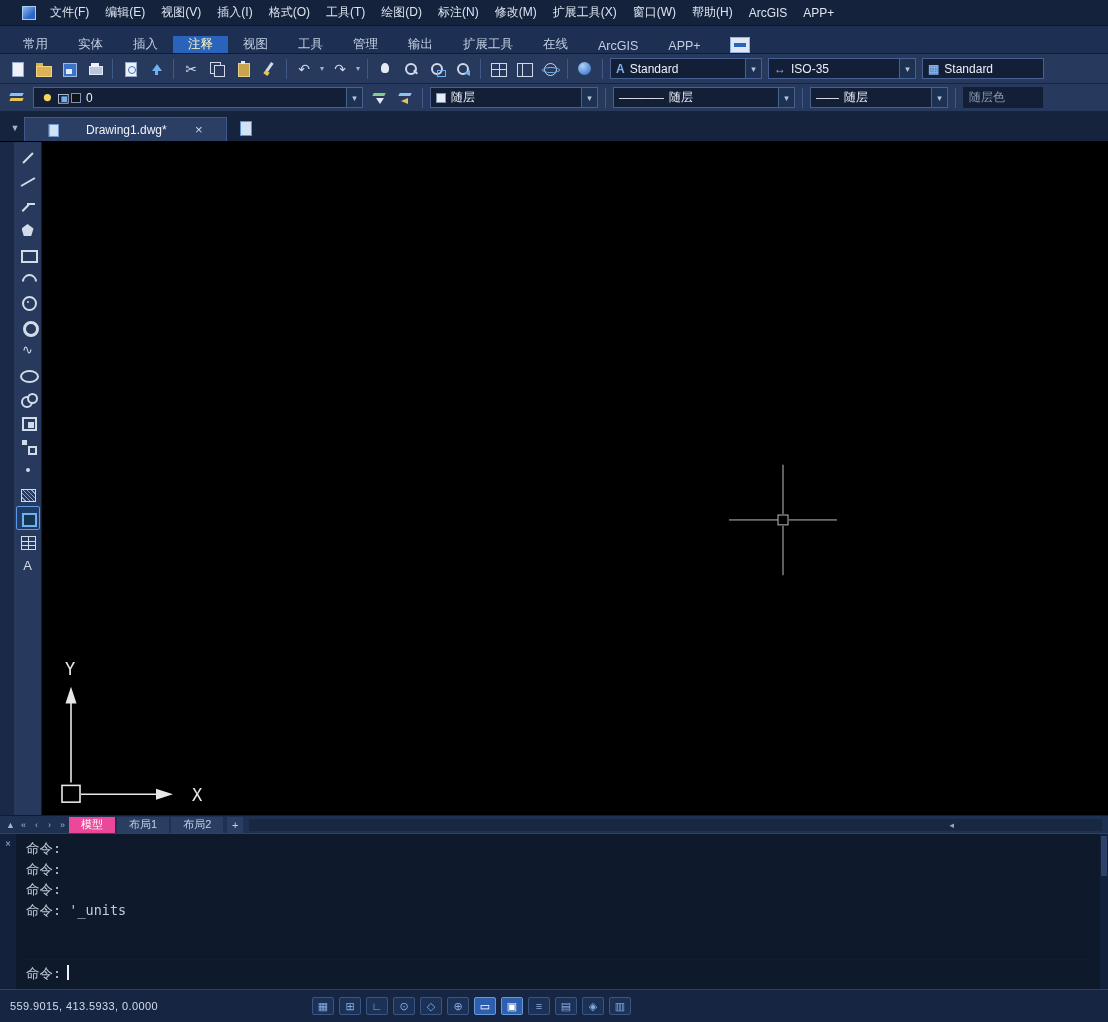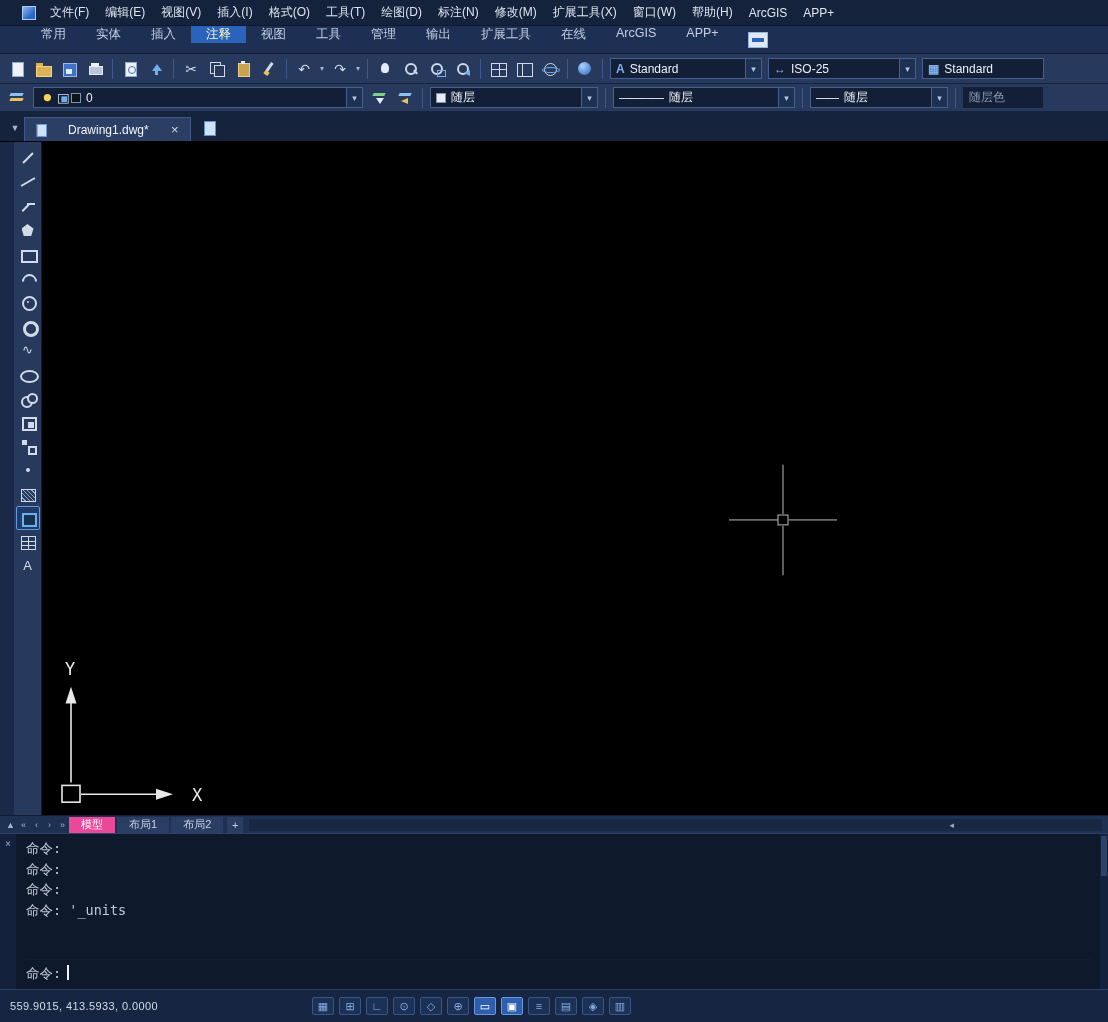--- a/index.html
+++ b/index.html
@@ -6,21 +6,21 @@
   html,body{width:1108px;height:1022px;overflow:hidden}
   body{font-family:"Liberation Sans",sans-serif;background:#101c31;color:#d5dce8;position:relative}
   .app{width:1108px;height:1022px;display:flex;flex-direction:column;background:#1c2c4c}
 
   
   .menubar{height:26px;background:#15223c;display:flex;align-items:center;padding:0 20px;border-bottom:1px solid #0d1730}
   .appico{width:14px;height:14px;margin:0 6px 0 2px;background:linear-gradient(135deg,#8db9f2 0%,#2a66c4 70%);border:1px solid #a9cbf6}
   .mitem{font-size:12px;color:#dce4f0;padding:4px 8px;cursor:default;white-space:nowrap}
 
   
-  .ribbontabs{height:28px;background:#1d2f52;display:flex;align-items:flex-start;padding-left:26px;border-bottom:1px solid #101c34;position:relative}
+  .ribbontabs{height:28px;background:#1d2f52;display:flex;align-items:flex-end;padding-left:8px;border-bottom:1px solid #101c34;position:relative}
   .rtab{font-size:12.5px;color:#c3cfe2;padding:0 15px;display:flex;align-items:center;white-space:nowrap}
   .rtab.active{background:#2a63bc;color:#fef9c3}
   .ribbon-min{width:20px;height:16px;margin:6px 0 0 14px;background:#dfe8f4;border:1px solid #8fb4e6;display:flex;align-items:center;justify-content:center}
   .ribbon-min i{display:block;width:12px;height:4px;background:#2a63bc}
 
   
   .tb{display:flex;align-items:center;background:#27395c;border-bottom:1px solid #16253f;padding:0 4px}
   .tb1{height:30px}
   .tb2{height:28px}
   .tbtn{width:26px;height:24px;display:flex;align-items:center;justify-content:center;color:#cfd9ea;font-size:14px;border-radius:2px}
@@ -75,21 +75,21 @@
   .tp-state::before{content:"";position:absolute;left:2px;top:3px;width:11px;height:10px;border:1px solid #cfd9ea;background:#1f3welcome3b66}
   .tp-state::after{content:"";position:absolute;left:6px;top:6px;width:7px;height:7px;background:#6fb1f0}
   .tp-mkcur::before{content:"";position:absolute;left:2px;top:3px;width:12px;height:3px;background:#7fd08a;transform:skewX(-25deg)}
   .tp-mkcur::after{content:"";position:absolute;left:5px;top:8px;width:0;height:0;border-left:4px solid transparent;border-right:4px solid transparent;border-top:6px solid #e4ebf6}
   .tp-lprev::before{content:"";position:absolute;left:2px;top:3px;width:12px;height:3px;background:#8fc0f0;transform:skewX(-25deg)}
   .tp-lprev::after{content:"";position:absolute;left:4px;top:8px;width:0;height:0;border-top:3px solid transparent;border-bottom:3px solid transparent;border-right:7px solid #e8c355}
 
   
   .doctabs{height:30px;background:#16233c;display:flex;align-items:flex-end;padding:0 0 0 6px;border-bottom:1px solid #000}
   .dt-menu{width:18px;height:22px;display:flex;align-items:center;justify-content:center;color:#9fb4d6;font-size:9px;margin-bottom:2px}
-  .dtab{height:24px;background:#2b3e63;border:1px solid #41598a;border-bottom:none;display:flex;align-items:center;gap:19px;padding:0 8px;font-size:12px;color:#f0f4fa}
+  .dtab{height:24px;background:#2b3e63;border:1px solid #41598a;border-bottom:none;display:flex;align-items:center;gap:25px;padding:0 20px;font-size:12px;color:#f0f4fa}
   .dtab .tclose{color:#cdd7e8;font-size:13px;width:14px;text-align:center}
   .dt-new{width:24px;height:22px;display:flex;align-items:center;justify-content:center;margin:0 0 2px 6px}
 
   
   .main{flex:1;display:flex;min-height:0}
   .edgestrip{width:14px;background:#1a2947;flex:none}
   .palette{width:28px;background:#27395c;border-right:1px solid #101c34;flex:none;display:flex;flex-direction:column;align-items:center;padding-top:4px}
   .lp-item{width:24px;height:24px;display:flex;align-items:center;justify-content:center;border:1px solid transparent;border-radius:2px}
   .lp-item.active{border-color:#5f9ae6;background:#1f3b66}
   .lp{position:relative;display:inline-block;width:16px;height:16px;color:#d2dbe8}
@@ -257,21 +257,21 @@
         <span class="tp tp-globe"></span>
       </span>
     <span class="sep"></span>
     <div class="combo" style="width:152px">
       <span class="cico">A</span>
       <span class="val">Standard</span>
       <span class="dd">▾</span>
     </div>
     <div class="combo" style="width:148px">
       <span class="cico">↔</span>
-      <span class="val">ISO-25</span>
+      <span class="val">ISO-35</span>
       <span class="dd">▾</span>
     </div>
     <div class="combo" style="width:122px">
       <span class="cico">▦</span>
       <span class="val">Standard</span>
     </div>
   </div>
 
   <div class="tb tb2">
     <span class="tbtn">

